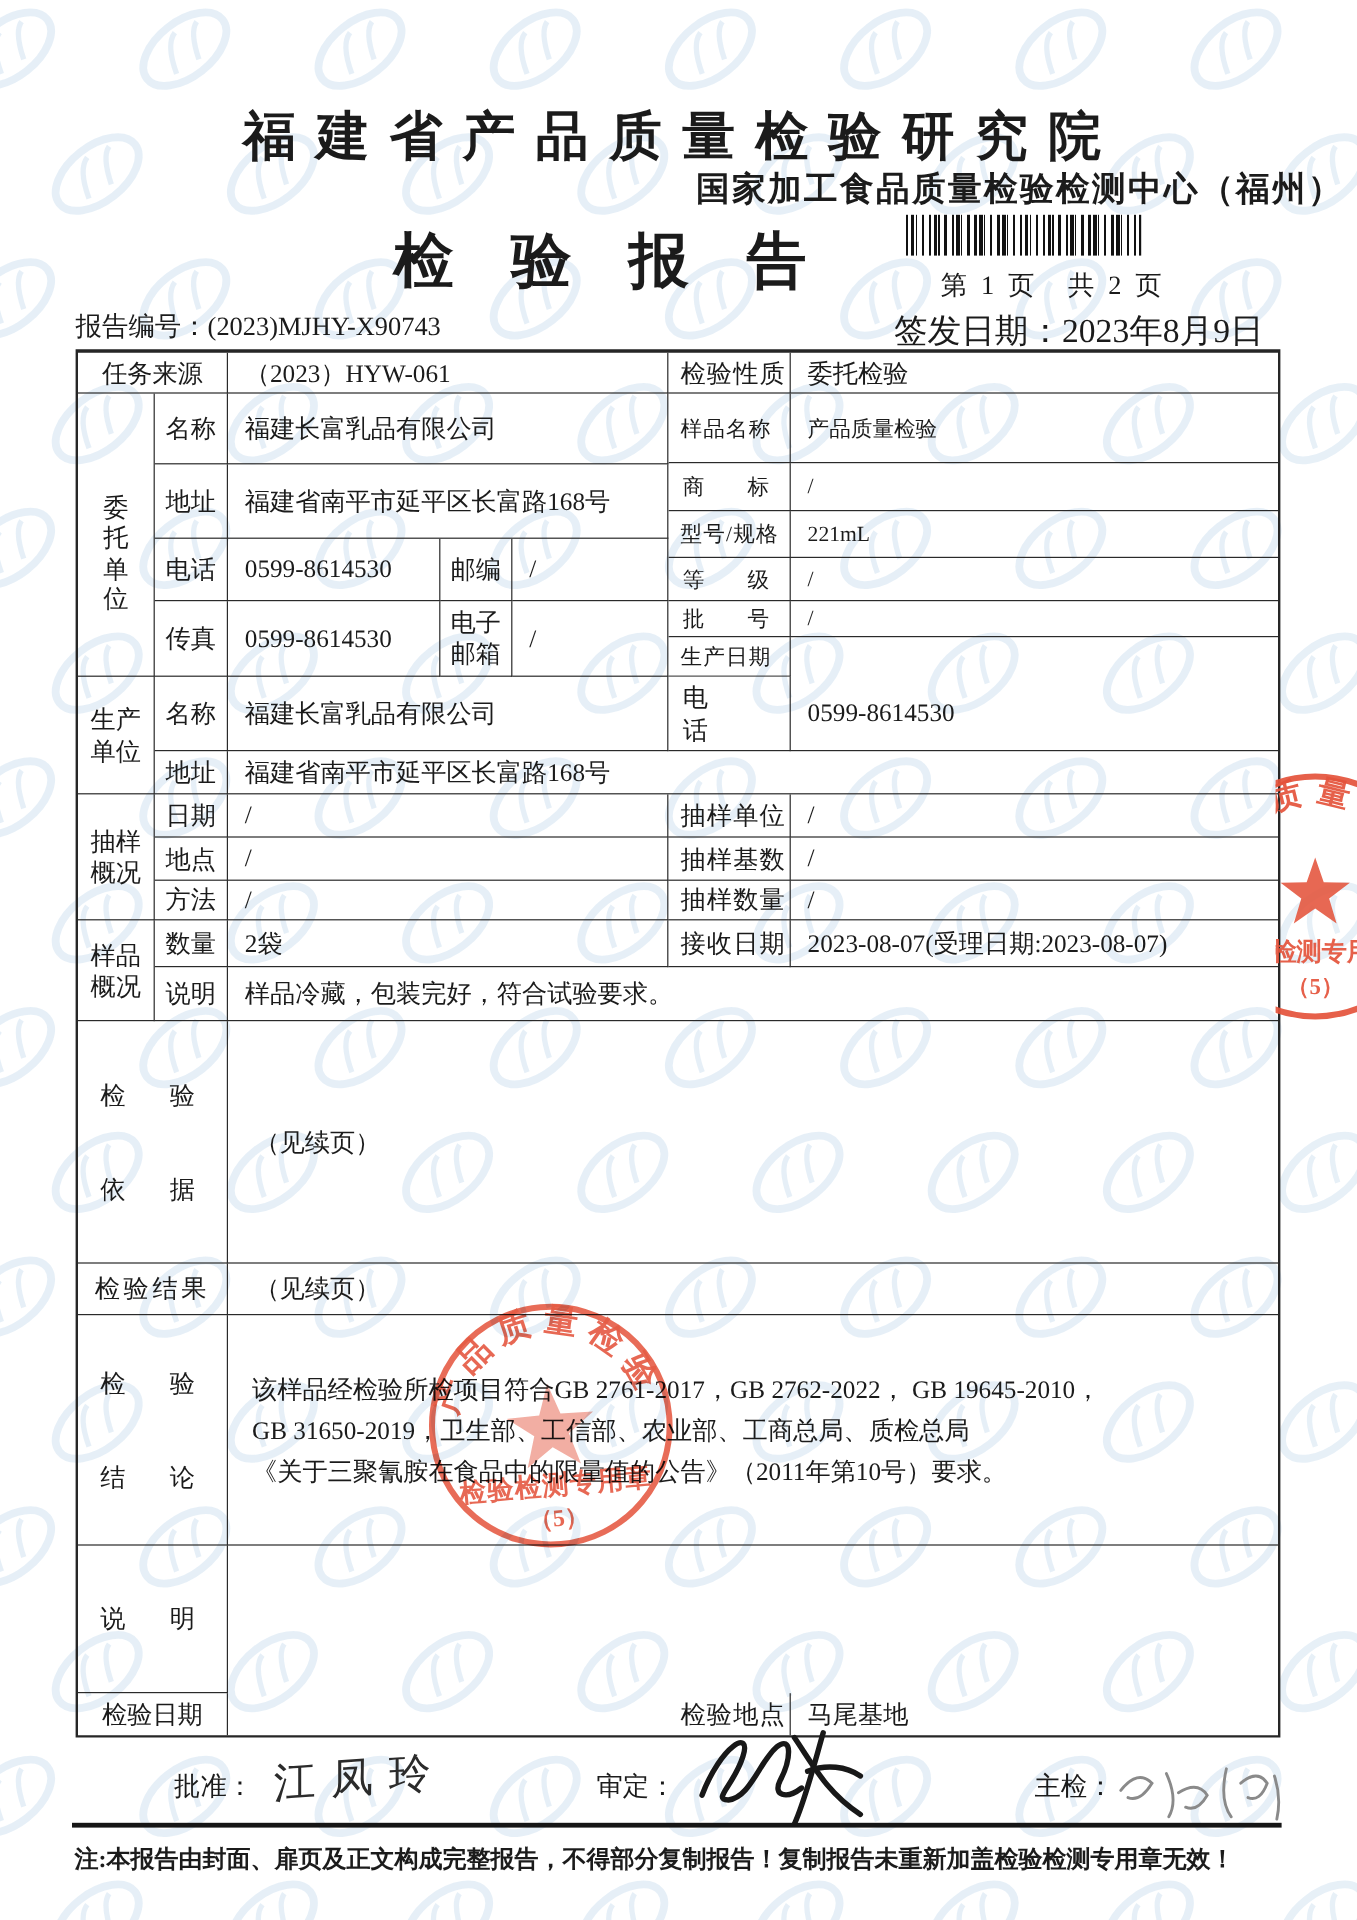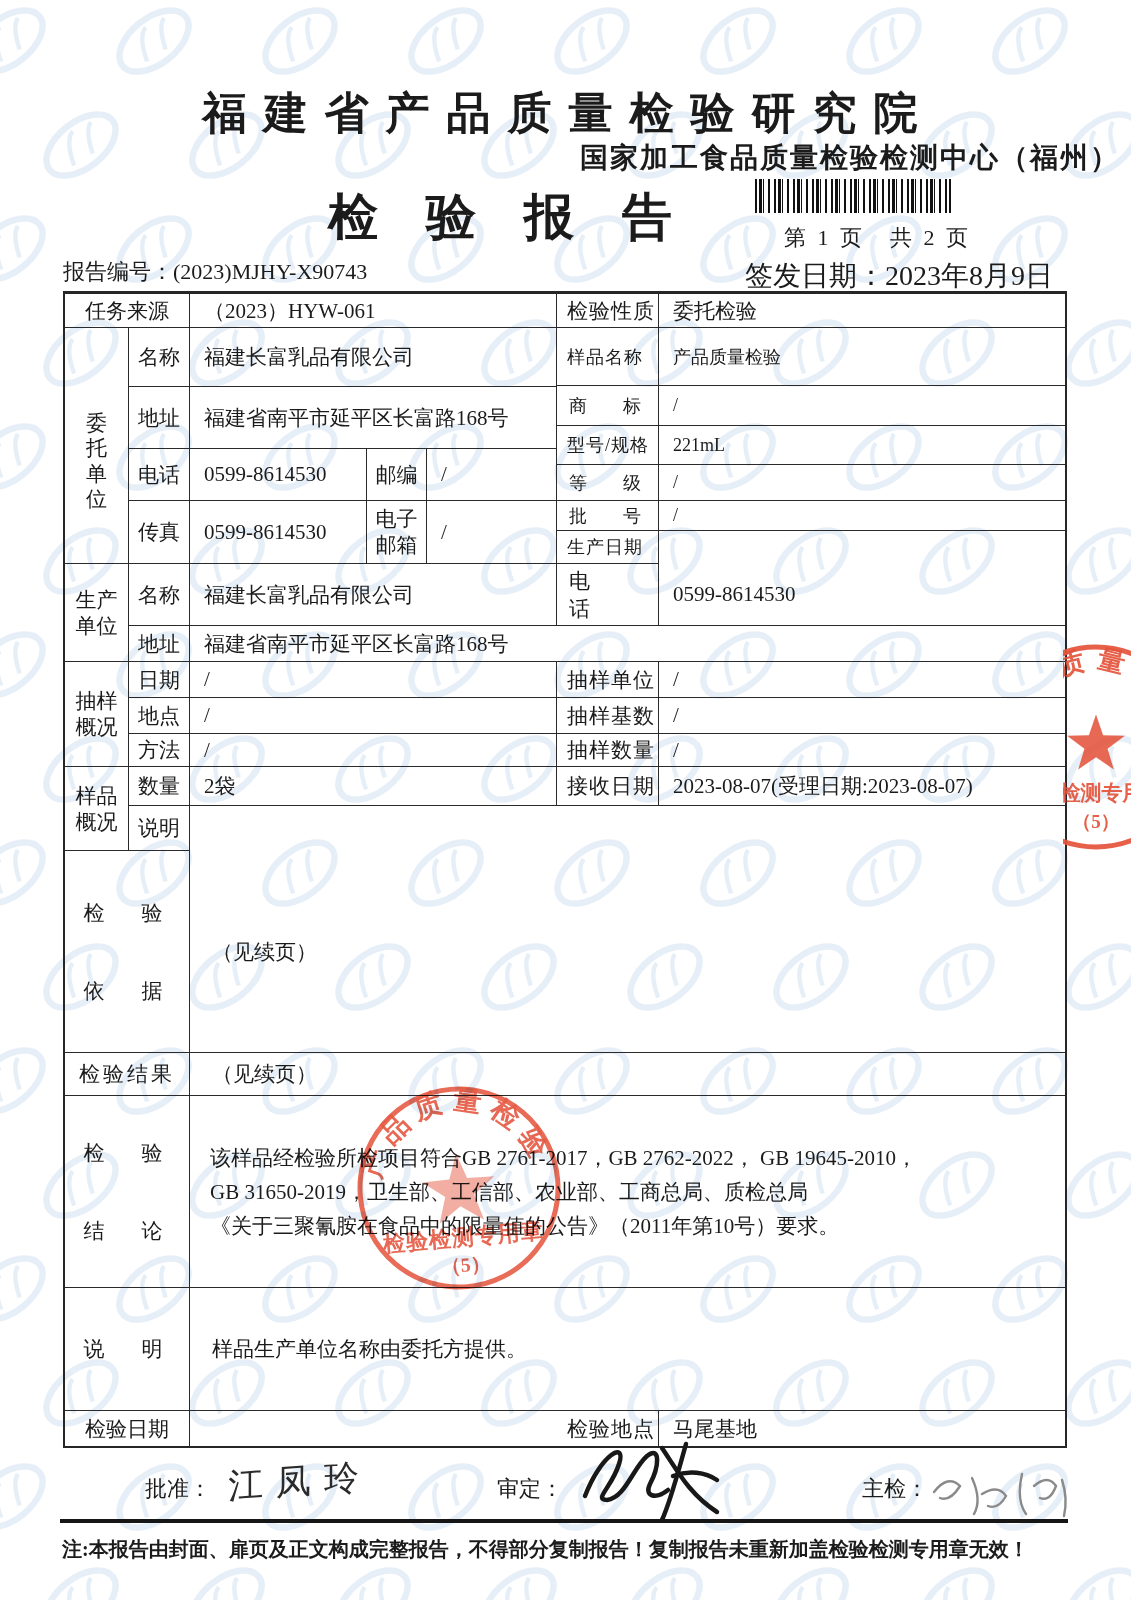--- a/index.html
+++ b/index.html
@@ -952,20 +952,21 @@
 
   <div class="c lab" style="grid-area:11/1/13/2">
       <span class="pre">样品
 概况</span>
     </div>
   <div class="c lab" style="grid-area:11/2/12/3">数量</div>
   <div class="c val" style="grid-area:11/3/12/6">2袋</div>
   <div class="c l6" style="grid-area:11/6/12/7">接收日期</div>
   <div class="c val ec" style="grid-area:11/7/12/8">2023-08-07(受理日期:2023-08-07)</div>
   <div class="c lab" style="grid-area:12/2/13/3">说明</div>
+  <div class="c val ec" style="grid-area:12/3/13/8">样品冷藏，包装完好，符合试验要求。</div>
 
   <div class="c lab" style="grid-area:13/1/14/3">
       <span class="biglab">检　验
 依　据</span>
     </div>
   <div class="c val ec" style="grid-area:13/3/14/8;padding-left:22px">（见续页）</div>
 
   <div class="c lab" style="grid-area:14/1/15/3;letter-spacing:3px">检验结果</div>
   <div class="c val ec" style="grid-area:14/3/15/8;padding-left:22px">（见续页）</div>
 
@@ -975,21 +976,20 @@
     </div>
   <div class="c ec" style="grid-area:15/3/16/8">
       <span class="conc">该样品经检验所检项目符合GB 2761-2017，GB 2762-2022， GB 19645-2010，
 GB 31650-2019，卫生部、工信部、农业部、工商总局、质检总局
 《关于三聚氰胺在食品中的限量值的公告》（2011年第10号）要求。</span>
     </div>
 
   <div class="c lab" style="grid-area:16/1/17/3">
       <span style="letter-spacing:8px">说　明</span>
     </div>
-  <div class="c val ec" style="grid-area:16/3/17/8;padding-left:22px">样品生产单位名称由委托方提供。</div>
 
   <div class="c lab er" style="grid-area:17/1/18/3">检验日期</div>
   <div class="c l6 er" style="grid-area:17/6/18/7">检验地点</div>
   <div class="c val ec er" style="grid-area:17/7/18/8">马尾基地</div>
 </div>
 
 <svg class="stamp" style="left:349px;top:1078px;transform:rotate(-5deg)" width="220" height="220" viewBox="0 0 220 220">
   <circle cx="110" cy="110" r="99" fill="none" stroke="#e4533b" stroke-width="5" opacity="0.9"></circle>
   <path d="M0,-38 L8.9,-12.3 L36.1,-11.7 L14.5,4.7 L22.3,30.7 L0,15.2 L-22.3,30.7 L-14.5,4.7 L-36.1,-11.7 L-8.9,-12.3 Z" transform="translate(110,113)" fill="#e4533b" opacity="0.5"></path>
   <path id="arcA" d="M 32 110 A 78 78 0 0 1 188 110" fill="none"></path>

